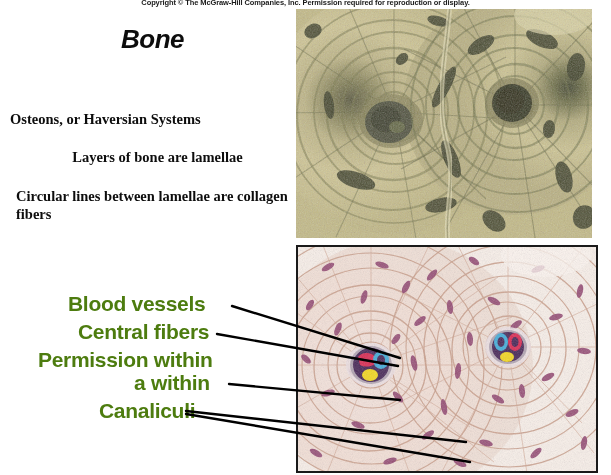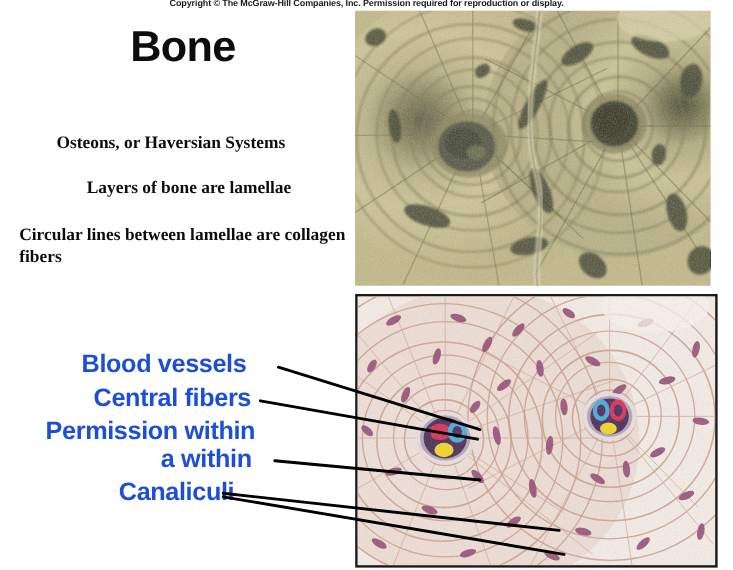--- a/index.html
+++ b/index.html
@@ -33,48 +33,49 @@
 
   
   #page-title {
     position: absolute;
     left: 20px;
     top: 21px;
     width: 265px;
     text-align: center;
     font-family: "Liberation Sans", sans-serif;
     font-weight: bold;
-    font-size: 36px;
+    font-size: 26px;
     line-height: 36px;
     color: #0d0d0d;
     letter-spacing: -0.5px;
+    font-style: italic;
   }
   #page-title .ttl-line { display: block; }
 
   
   .serif-note {
     position: absolute;
     font-family: "Liberation Serif", "DejaVu Serif", serif;
     font-weight: bold;
     font-size: 14.5px;
     line-height: 18px;
     color: #0d0d0d;
   }
-  #note-osteons   { left: 10px;  top: 110px; width: 275px; text-align: left; margin-left: 37px; }
+  #note-osteons   { left: 10px;  top: 110px; width: 275px; text-align: left; }
   #note-lamellae  { left: 20px;  top: 148px; width: 275px; text-align: center; }
   #note-collagen  { left: 16px;  top: 187px; width: 272px; text-align: left; }
 
   
   .callout {
     position: absolute;
     font-family: "Liberation Sans", sans-serif;
     font-weight: bold;
     font-size: 21px;
     line-height: 23px;
-    color: #1d4ed8;
+    color: #4d7c0f;
     white-space: nowrap;
     letter-spacing: -0.3px;
   }
   #label-blood-vessels { left: 68px;  top: 292px; }
   #label-central-canal { left: 78px;  top: 320px; }
   #label-osteocyte     { left: 38px;  top: 348px; }
   #label-lacuna        { left: 134px; top: 371px; }
   #label-canaliculi    { left: 99px;  top: 399px; }
 
   

